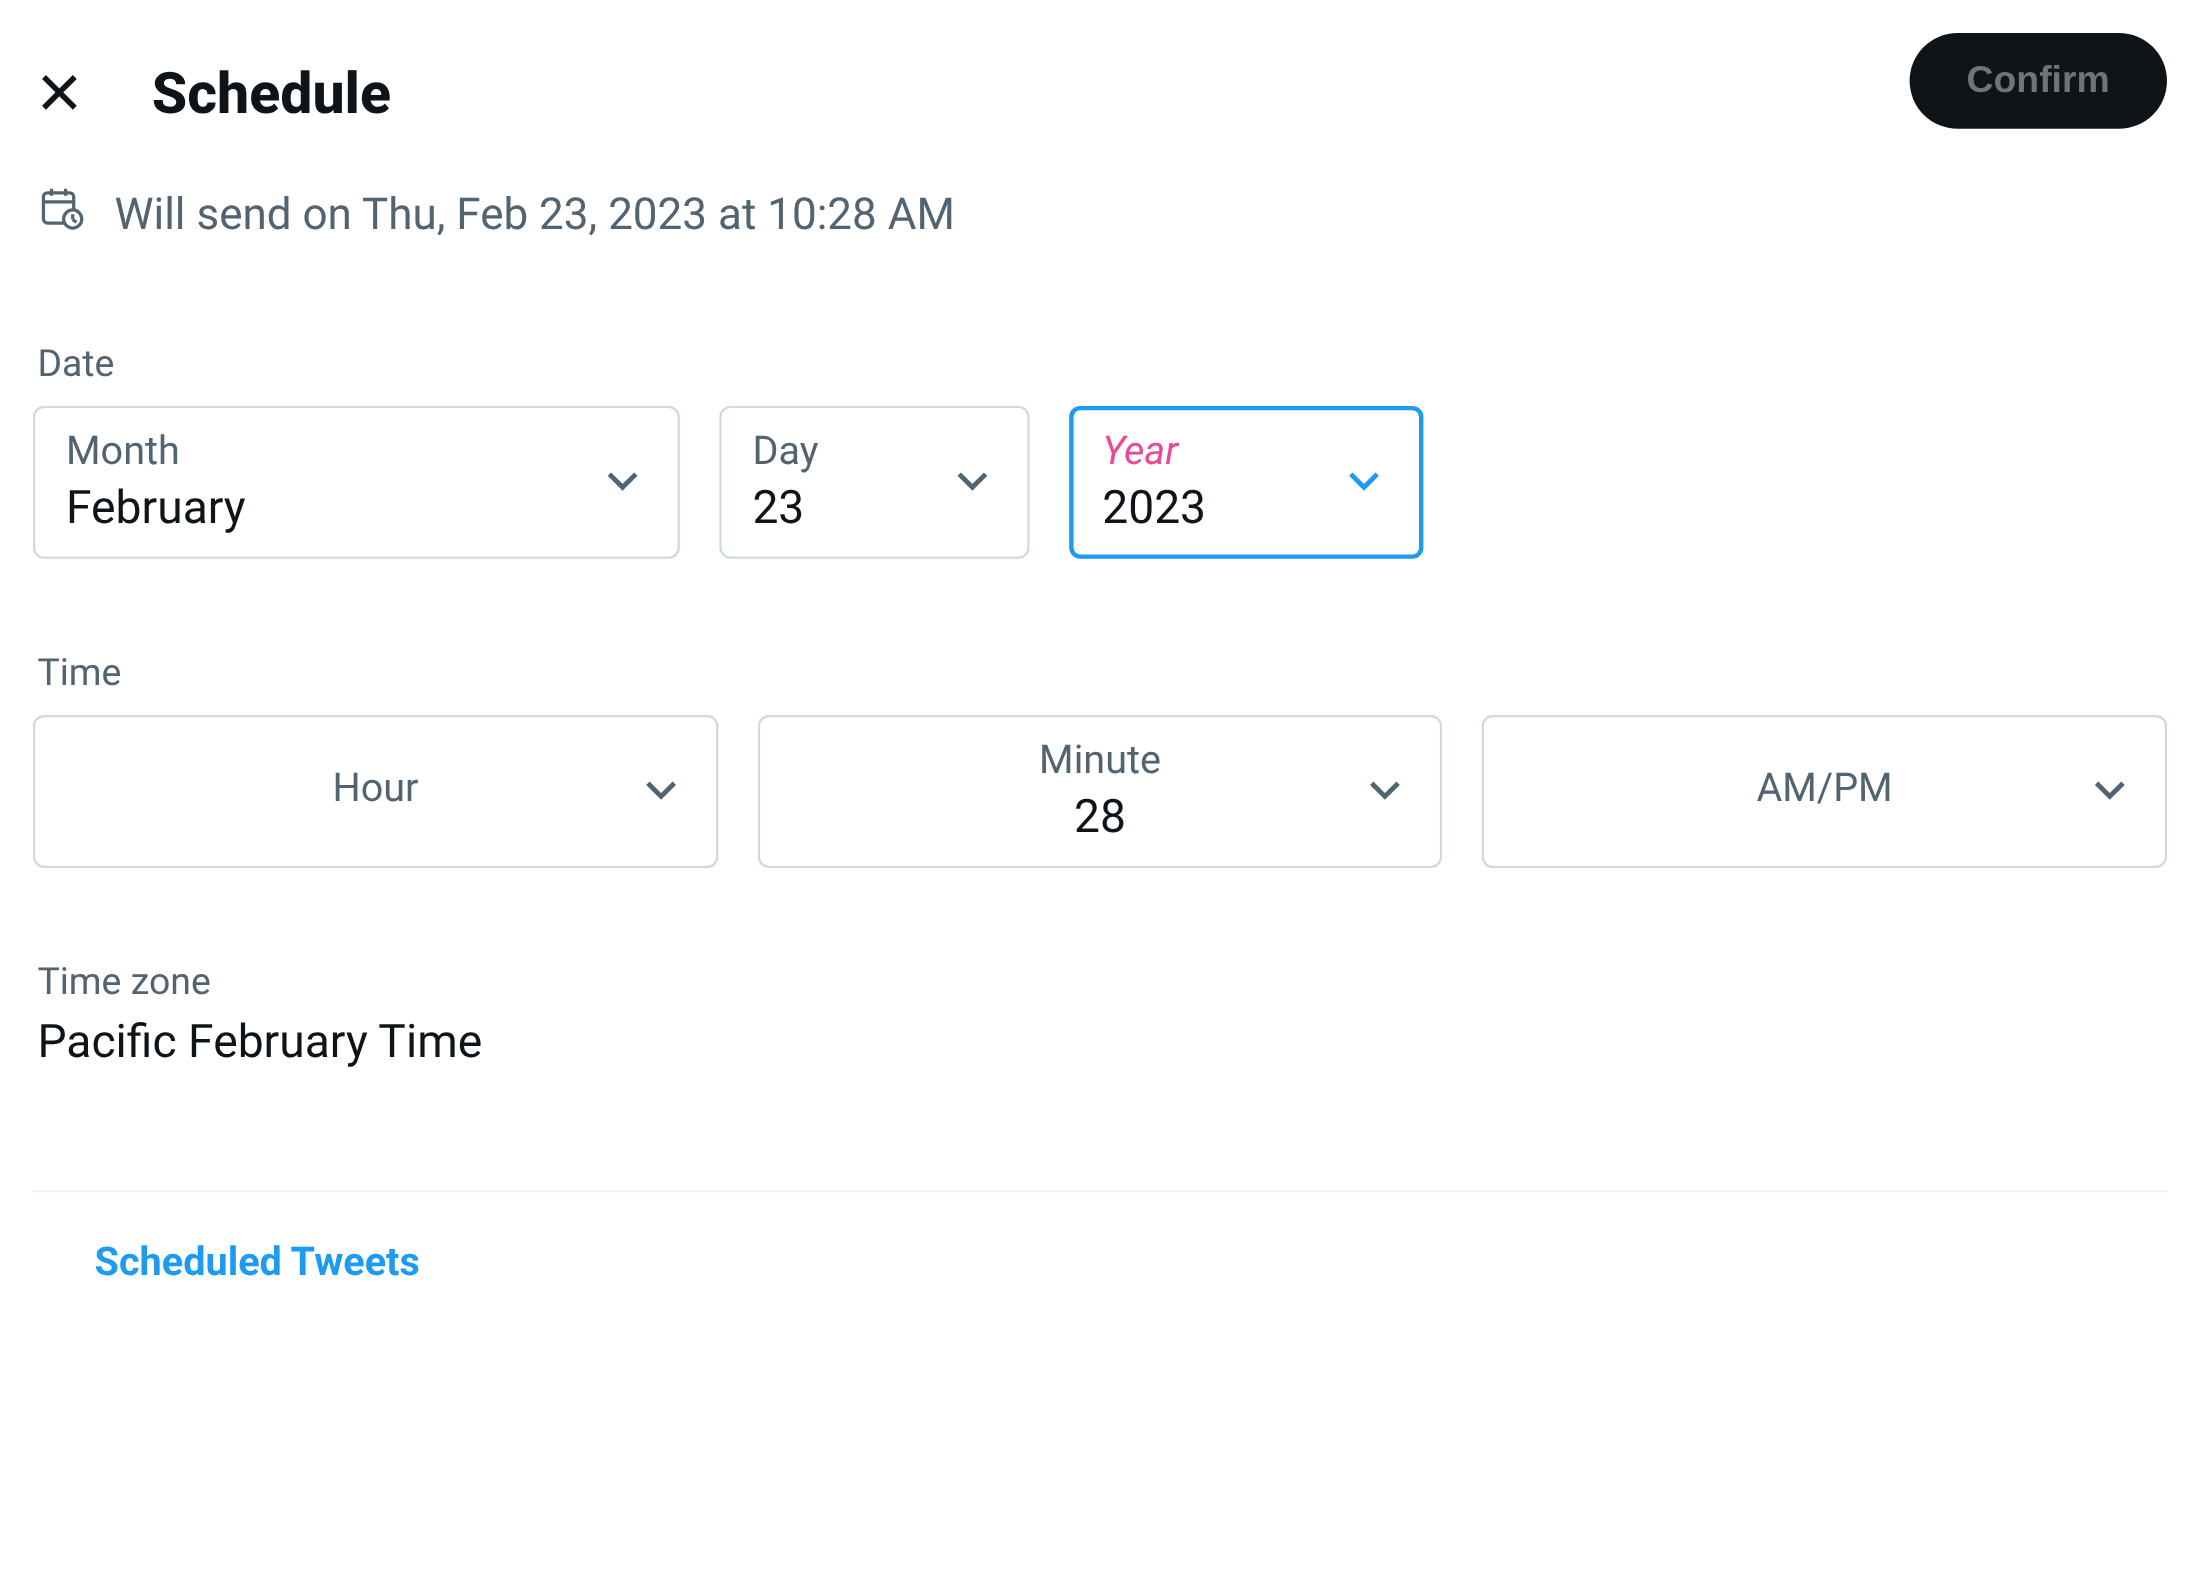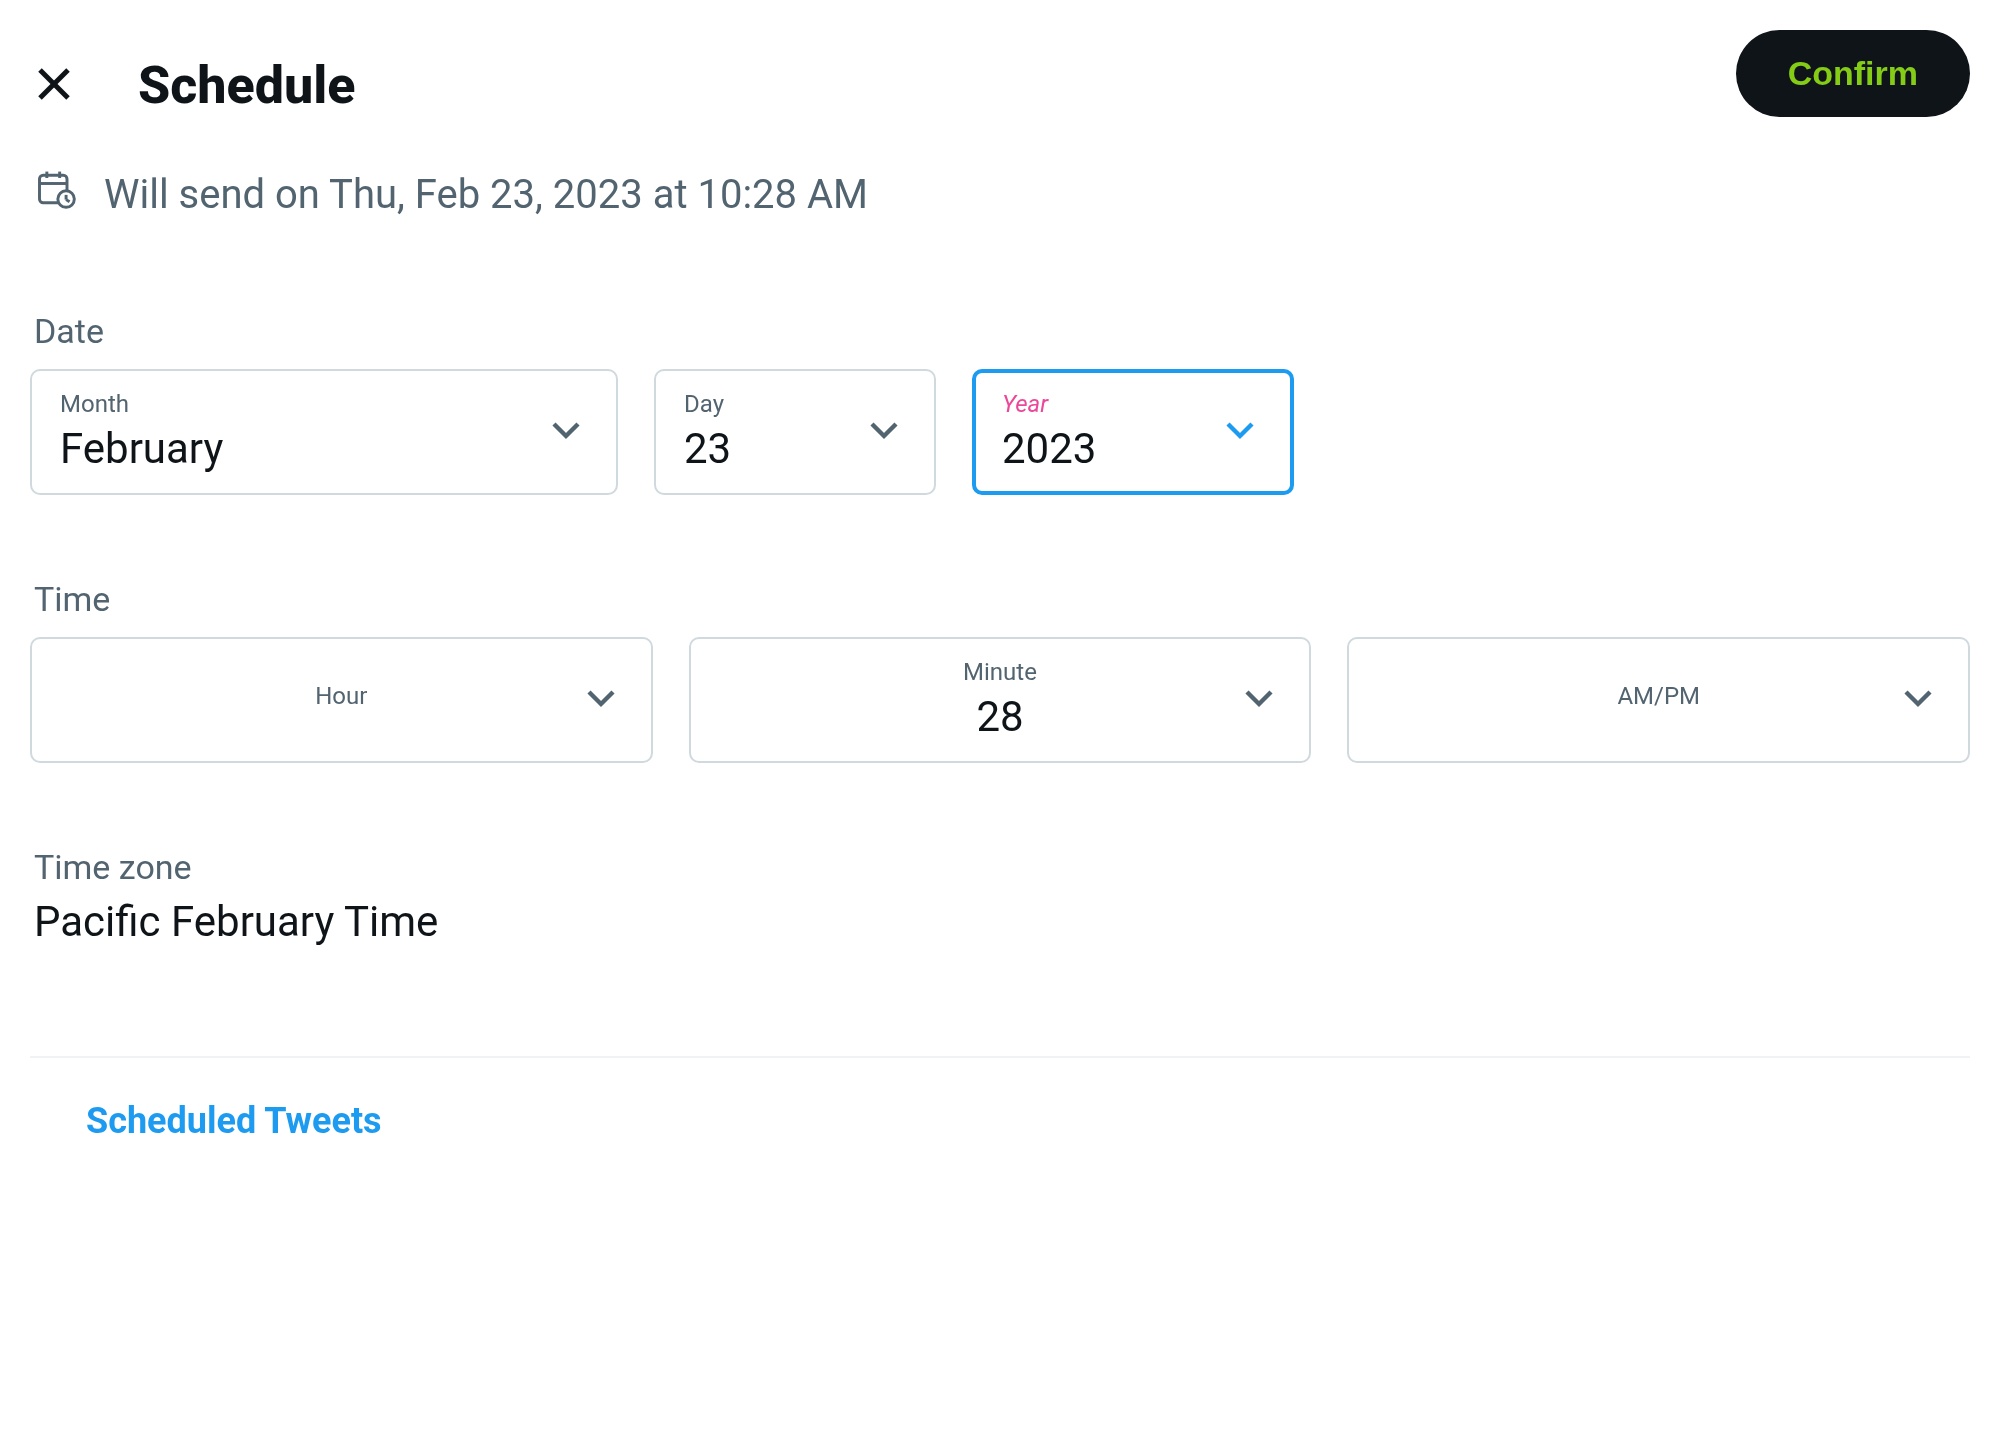--- a/index.html
+++ b/index.html
@@ -34,21 +34,21 @@
     stroke: #0f1419;
     stroke-width: 2.5;
   }
   .title {
     font-size: 52px;
     font-weight: 800;
     color: #0f1419;
   }
   .confirm-btn {
     background: #0f1419;
-    color: #84cc16;
+    color: #737373;
     border: none;
     border-radius: 9999px;
     padding: 24px 52px;
     font-size: 34px;
     font-weight: 700;
     cursor: pointer;
   }
   .summary {
     display: flex;
     align-items: center;
@@ -81,21 +81,21 @@
     cursor: pointer;
     background: #fff;
     min-height: 126px;
   }
   .select-box.focused {
     border: 4px solid #1d9bf0;
     padding: 16px 26px 18px 26px;
   }
   .select-box .field-label {
     color: #536471;
-    font-size: 24px;
+    font-size: 36px;
     margin-bottom: 6px;
   }
   .select-box.focused .field-label { color: #ec4899; font-style: italic; }
   .select-box .field-value {
     color: #0f1419;
     font-size: 42px;
   }
   .select-box .chevron {
     position: absolute;
     right: 26px;

